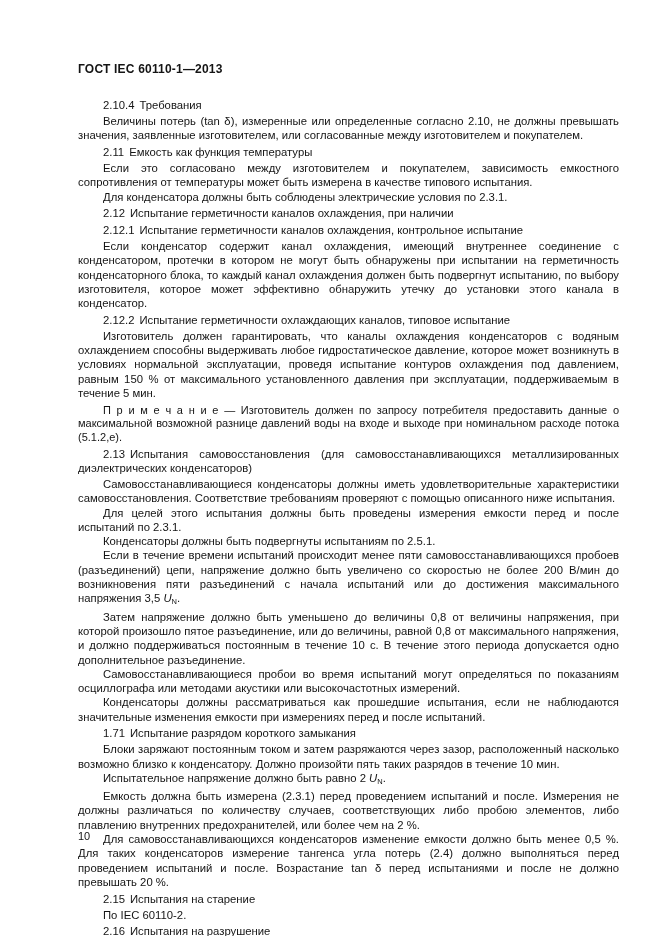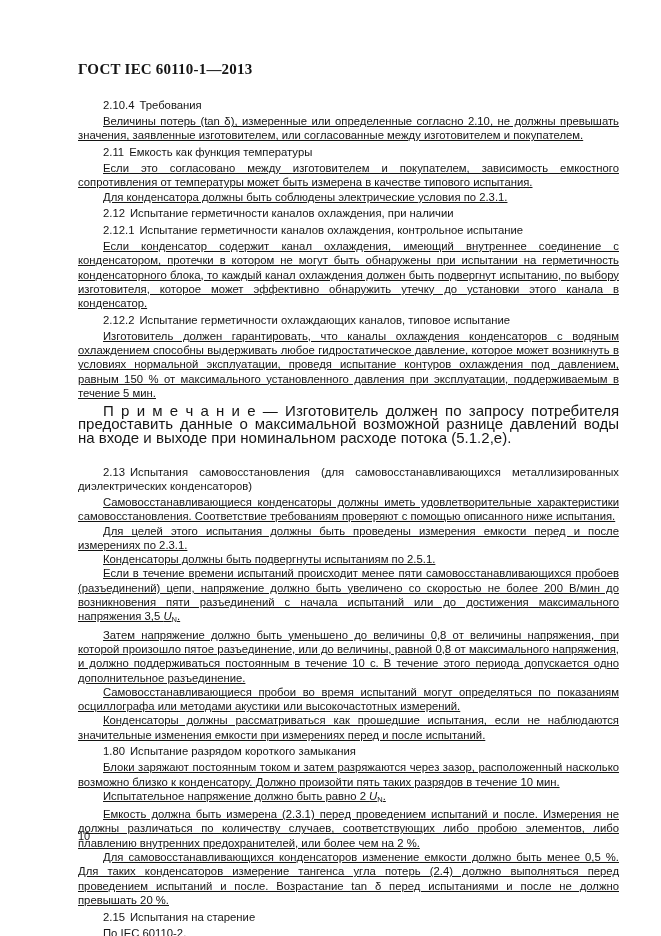--- a/index.html
+++ b/index.html
@@ -11,41 +11,39 @@
     background: #ffffff;
     color: #141414;
     font-family: "Liberation Sans", sans-serif;
     font-size: 11.3px;
     line-height: 14.3px;
     padding: 62px 42px 0 78px;
     overflow: hidden;
   }
   .doc-header {
     font-weight: bold;
-    font-size: 15px;
+    font-size: 12px;
     margin: 0 0 22px 0;
     letter-spacing: 0.2px;
-    font-family: Liberation Serif, serif;
   }
   .para {
     margin: 0;
     text-indent: 25px;
     text-align: justify;
-    text-decoration: underline;
   }
   .heading {
     font-weight: normal;
     margin: 2.5px 0 1.5px 0;
     text-indent: 25px;
     text-align: justify;
   }
   .heading .num { margin-right: 5px; }
   .note {
-    margin: 4px 0 21px 0;
-    font-size: 15px;
+    margin: 4px 0 3px 0;
+    font-size: 11px;
     line-height: 13.2px;
     text-indent: 25px;
     text-align: justify;
   }
   .var { font-style: italic; }
   .sub { font-size: 7.5px; vertical-align: -2px; font-style: normal; }
   .page-number {
     position: absolute;
     left: 78px;
     top: 829px;
@@ -76,30 +74,30 @@
 
   <div class="heading"><span class="num">2.12.2</span><span>Испытание герметичности охлаждающих каналов, типовое испытание</span></div>
 
   <p class="para">Изготовитель должен гарантировать, что каналы охлаждения конденсаторов с водяным охлаждением способны выдерживать любое гидростатическое давление, которое может возникнуть в условиях нормальной эксплуатации, проведя испытание контуров охлаждения под давлением, равным 150 % от максимального установленного давления при эксплуатации, поддерживаемым в течение 5 мин.</p>
 
   <div class="note"><span>П р и м е ч а н и е</span><span> — Изготовитель должен по запросу потребителя предоставить данные о максимальной возможной разнице давлений воды на входе и выходе при номинальном расходе потока (5.1.2,e).</span></div>
 
   <div class="heading"><span class="num">2.13</span><span>Испытания самовосстановления (для самовосстанавливающихся металлизированных диэлектрических конденсаторов)</span></div>
 
   <p class="para">Самовосстанавливающиеся конденсаторы должны иметь удовлетворительные характеристики самовосстановления. Соответствие требованиям проверяют с помощью описанного ниже испытания.</p>
-  <p class="para">Для целей этого испытания должны быть проведены измерения емкости перед и после измерениях по 2.3.1.</p>
+  <p class="para">Для целей этого испытания должны быть проведены измерения емкости перед и после испытаний по 2.3.1.</p>
   <p class="para">Конденсаторы должны быть подвергнуты испытаниям по 2.5.1.</p>
 
   <p class="para"><span>Если в течение времени испытаний происходит менее пяти самовосстанавливающихся пробоев (разъединений) цепи, напряжение должно быть увеличено со скоростью не более 200 В/мин до возникновения пяти разъединений с начала испытаний или до достижения максимального напряжения 3,5 </span><span class="var">U</span><span class="sub">N</span><span>.</span></p>
 
   <p class="para">Затем напряжение должно быть уменьшено до величины 0,8 от величины напряжения, при которой произошло пятое разъединение, или до величины, равной 0,8 от максимального напряжения, и должно поддерживаться постоянным в течение 10 с. В течение этого периода допускается одно дополнительное разъединение.</p>
   <p class="para">Самовосстанавливающиеся пробои во время испытаний могут определяться по показаниям осциллографа или методами акустики или высокочастотных измерений.</p>
   <p class="para">Конденсаторы должны рассматриваться как прошедшие испытания, если не наблюдаются значительные изменения емкости при измерениях перед и после испытаний.</p>
 
-  <div class="heading"><span class="num">1.80</span><span>Испытание разрядом короткого замыкания</span></div>
+  <div class="heading"><span class="num">1.71</span><span>Испытание разрядом короткого замыкания</span></div>
 
   <p class="para">Блоки заряжают постоянным током и затем разряжаются через зазор, расположенный насколько возможно близко к конденсатору. Должно произойти пять таких разрядов в течение 10 мин.</p>
 
   <p class="para"><span>Испытательное напряжение должно быть равно 2 </span><span class="var">U</span><span class="sub">N</span><span>.</span></p>
 
   <p class="para">Емкость должна быть измерена (2.3.1) перед проведением испытаний и после. Измерения не должны различаться по количеству случаев, соответствующих либо пробою элементов, либо плавлению внутренних предохранителей, или более чем на 2 %.</p>
   <p class="para">Для самовосстанавливающихся конденсаторов изменение емкости должно быть менее 0,5 %. Для таких конденсаторов измерение тангенса угла потерь (2.4) должно выполняться перед проведением испытаний и после. Возрастание tan δ перед испытаниями и после не должно превышать 20 %.</p>
 
   <div class="heading"><span class="num">2.15</span><span>Испытания на старение</span></div>
 

